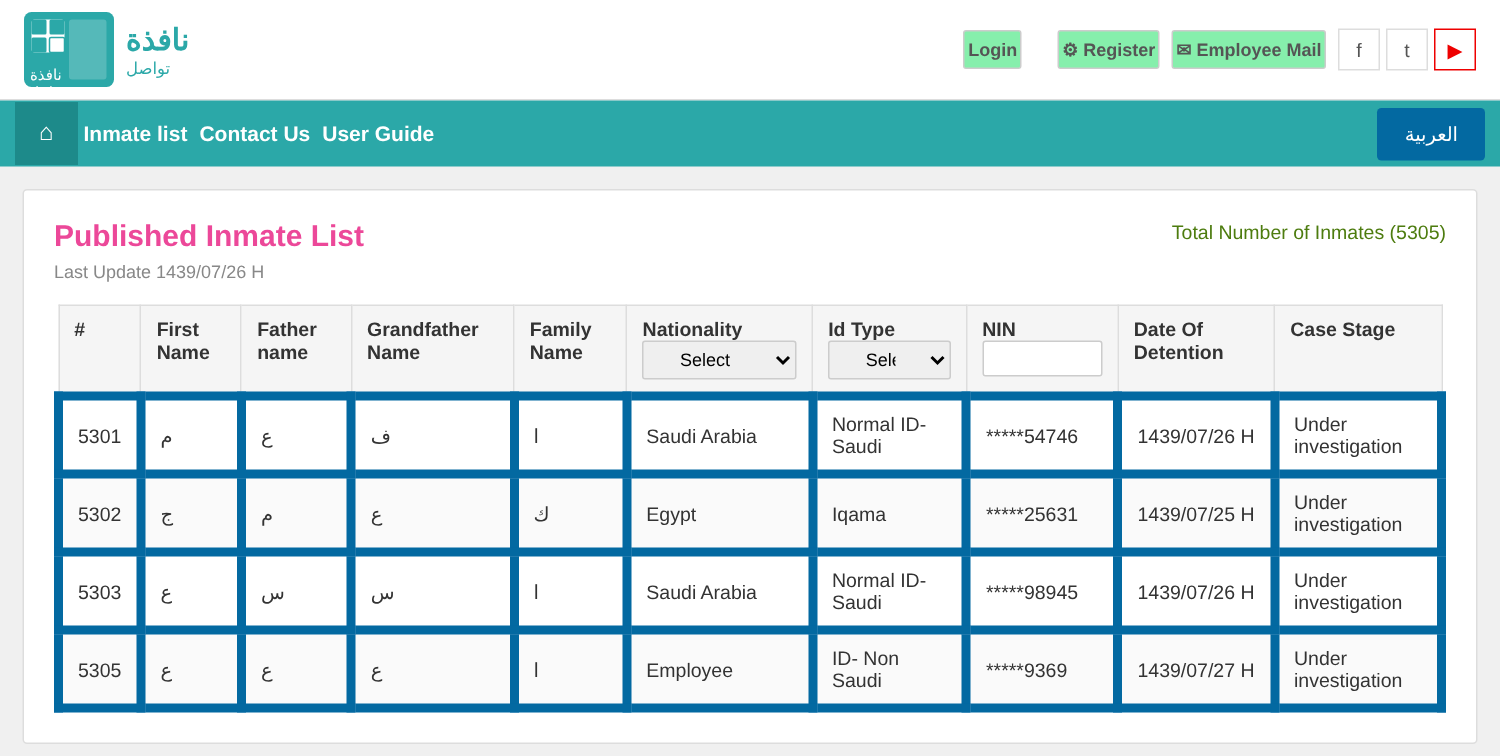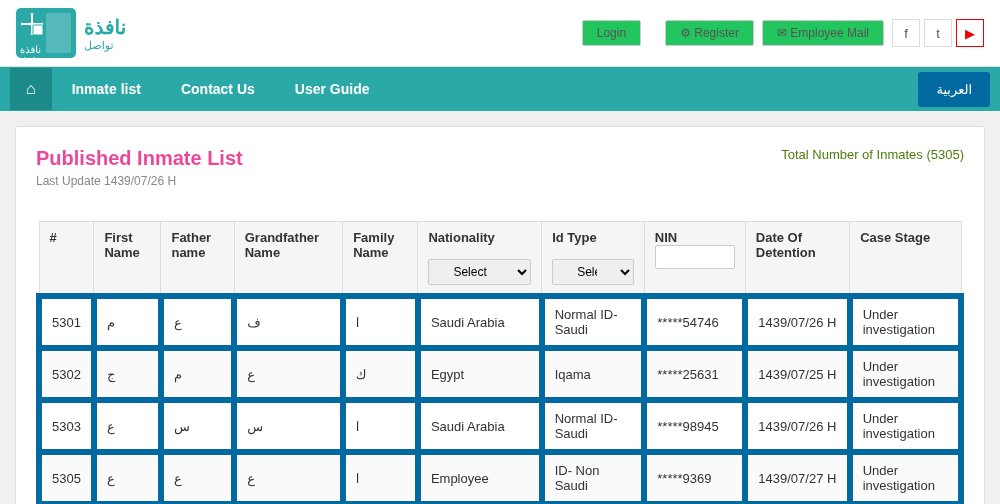--- a/index.html
+++ b/index.html
@@ -22,26 +22,27 @@
     .logo-icon {
       width: 60px;
       height: 50px;
     }
     .header-right {
       display: flex;
       align-items: center;
       gap: 8px;
     }
     .btn-login, .btn-register, .btn-employee-mail {
-      padding: 5px 14px;
+      padding: 5px 2px;
       border: 1px solid #ccc;
-      background: #22c55e;
+      background: #86efac;
       cursor: pointer;
       font-size: 12px;
       border-radius: 2px;
+      font-weight: bold;
     }
     .btn-login { color: #555; }
     .btn-register { color: #555; margin-left: 16px; }
     .btn-employee-mail { color: #555; }
     .social-icons {
       display: flex;
       gap: 4px;
     }
     .social-icon {
       width: 28px;
@@ -64,21 +65,21 @@
       padding: 0 10px;
     }
     .nav-home {
       background: #1d8a8a;
       padding: 12px 16px;
       color: #fff;
       cursor: pointer;
       font-size: 16px;
     }
     .nav-item {
-      padding: 14px 20px;
+      padding: 14px 4px;
       color: #fff;
       cursor: pointer;
       font-size: 14px;
       font-weight: bold;
     }
     .nav-arabic {
       margin-left: auto;
       background: #0369a1;
       padding: 10px 18px;
       color: #fff;
@@ -102,21 +103,21 @@
       margin-bottom: 4px;
     }
     .total-count {
       float: right;
       font-size: 13px;
       color: #4d7c0f;
     }
     .last-update {
       font-size: 12px;
       color: #888;
-      margin-bottom: 33px;
+      margin-bottom: 15px;
     }
 
     
     table {
       width: 100%;
       border-collapse: collapse;
       font-size: 13px;
     }
     thead tr {
       background: #f5f5f5;
@@ -135,21 +136,20 @@
       vertical-align: middle;
     }
     tbody tr:nth-child(even) { background: #fafafa; }
 
     .filter-select {
       padding: 4px 20px;
       border: 1px solid #ccc;
       border-radius: 2px;
       width: 100%;
       font-size: 12px;
-      margin-top: 14px;
     }
     .nin-input {
       padding: 4px 6px;
       border: 1px solid #ccc;
       border-radius: 2px;
       width: 80px;
       font-size: 12px;
     }
     .clear { clear: both; }
   </style>

